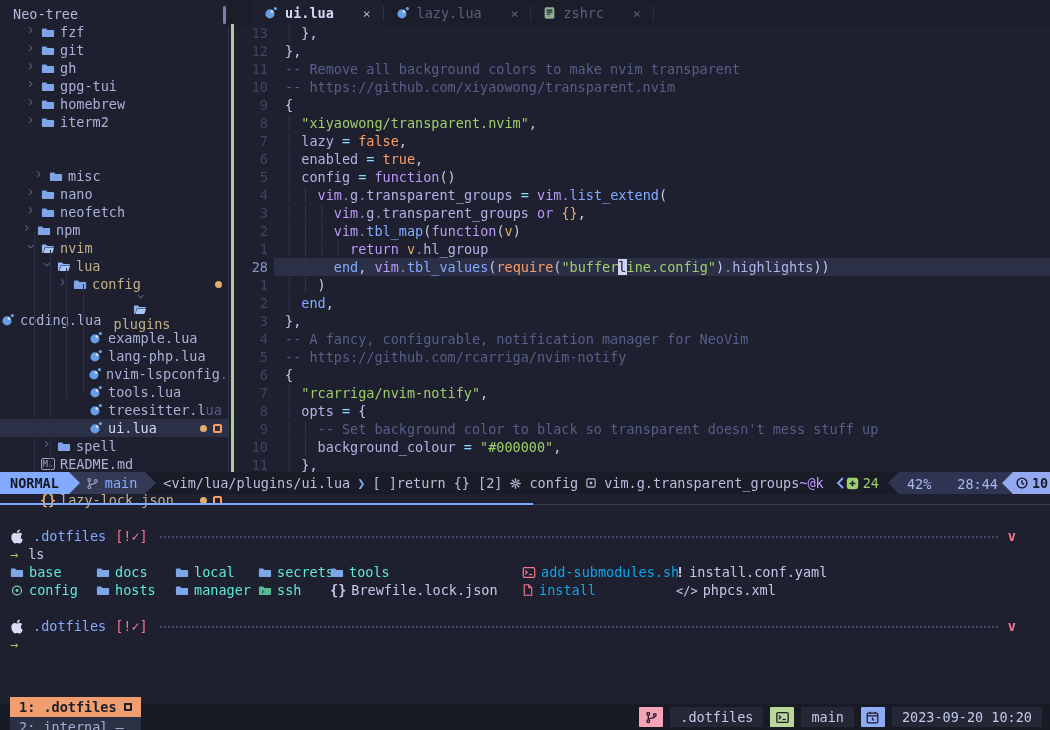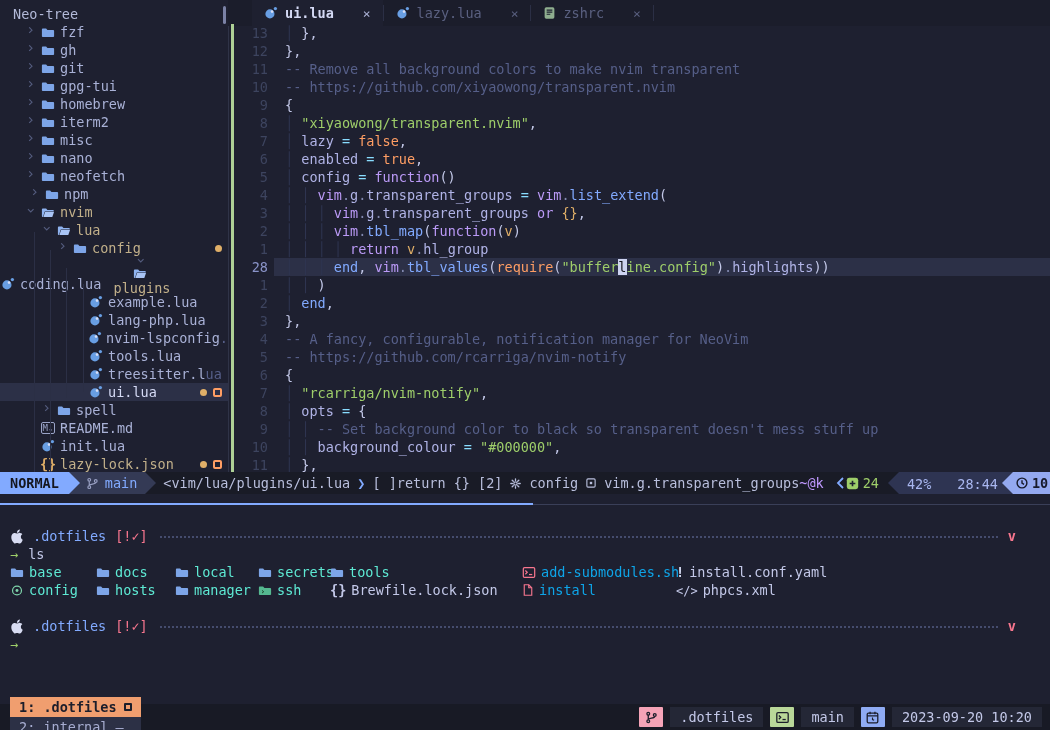--- a/index.html
+++ b/index.html
@@ -122,46 +122,46 @@
           <span class="chev">
             <svg width="10" height="10" viewBox="0 0 16 16">
               <path d="M3.5 1.5 8 6 3.5 10.5" fill="none" stroke="#545c7e" stroke-width="1.8" transform="translate(0,-1)"></path>
             </svg>
           </span>
           <span class="ticon">
             <svg width="14" height="13" viewBox="0 0 16 16">
               <path d="M1.5 3.2h4.2l1.6 1.8h7.2c.6 0 1 .4 1 1v6.6c0 .6-.4 1-1 1H1.5c-.6 0-1-.4-1-1V4.2c0-.6.4-1 1-1z" fill="#7da5e8"></path>
             </svg>
           </span>
+          <span class="tname">git</span>
+        </div>
+        <div class="titem" style="padding-left: 24px;">
+          <span class="chev">
+            <svg width="10" height="10" viewBox="0 0 16 16">
+              <path d="M3.5 1.5 8 6 3.5 10.5" fill="none" stroke="#545c7e" stroke-width="1.8" transform="translate(0,-1)"></path>
+            </svg>
+          </span>
+          <span class="ticon">
+            <svg width="14" height="13" viewBox="0 0 16 16">
+              <path d="M1.5 3.2h4.2l1.6 1.8h7.2c.6 0 1 .4 1 1v6.6c0 .6-.4 1-1 1H1.5c-.6 0-1-.4-1-1V4.2c0-.6.4-1 1-1z" fill="#7da5e8"></path>
+            </svg>
+          </span>
           <span class="tname">gh</span>
         </div>
         <div class="titem" style="padding-left: 24px;">
           <span class="chev">
             <svg width="10" height="10" viewBox="0 0 16 16">
               <path d="M3.5 1.5 8 6 3.5 10.5" fill="none" stroke="#545c7e" stroke-width="1.8" transform="translate(0,-1)"></path>
             </svg>
           </span>
           <span class="ticon">
             <svg width="14" height="13" viewBox="0 0 16 16">
               <path d="M1.5 3.2h4.2l1.6 1.8h7.2c.6 0 1 .4 1 1v6.6c0 .6-.4 1-1 1H1.5c-.6 0-1-.4-1-1V4.2c0-.6.4-1 1-1z" fill="#7da5e8"></path>
             </svg>
           </span>
-          <span class="tname">git</span>
-        </div>
-        <div class="titem" style="padding-left: 24px;">
-          <span class="chev">
-            <svg width="10" height="10" viewBox="0 0 16 16">
-              <path d="M3.5 1.5 8 6 3.5 10.5" fill="none" stroke="#545c7e" stroke-width="1.8" transform="translate(0,-1)"></path>
-            </svg>
-          </span>
-          <span class="ticon">
-            <svg width="14" height="13" viewBox="0 0 16 16">
-              <path d="M1.5 3.2h4.2l1.6 1.8h7.2c.6 0 1 .4 1 1v6.6c0 .6-.4 1-1 1H1.5c-.6 0-1-.4-1-1V4.2c0-.6.4-1 1-1z" fill="#7da5e8"></path>
-            </svg>
-          </span>
           <span class="tname">gpg-tui</span>
         </div>
         <div class="titem" style="padding-left: 24px;">
           <span class="chev">
             <svg width="10" height="10" viewBox="0 0 16 16">
               <path d="M3.5 1.5 8 6 3.5 10.5" fill="none" stroke="#545c7e" stroke-width="1.8" transform="translate(0,-1)"></path>
             </svg>
           </span>
           <span class="ticon">
             <svg width="14" height="13" viewBox="0 0 16 16">
@@ -176,21 +176,21 @@
               <path d="M3.5 1.5 8 6 3.5 10.5" fill="none" stroke="#545c7e" stroke-width="1.8" transform="translate(0,-1)"></path>
             </svg>
           </span>
           <span class="ticon">
             <svg width="14" height="13" viewBox="0 0 16 16">
               <path d="M1.5 3.2h4.2l1.6 1.8h7.2c.6 0 1 .4 1 1v6.6c0 .6-.4 1-1 1H1.5c-.6 0-1-.4-1-1V4.2c0-.6.4-1 1-1z" fill="#7da5e8"></path>
             </svg>
           </span>
           <span class="tname">iterm2</span>
         </div>
-        <div class="titem" style="padding-left: 24px;">
+        <div class="titem" style="padding-left: 32px; margin-top: 36px;">
           <span class="chev">
             <svg width="10" height="10" viewBox="0 0 16 16">
               <path d="M3.5 1.5 8 6 3.5 10.5" fill="none" stroke="#545c7e" stroke-width="1.8" transform="translate(0,-1)"></path>
             </svg>
           </span>
           <span class="ticon">
             <svg width="14" height="13" viewBox="0 0 16 16">
               <path d="M1.5 3.2h4.2l1.6 1.8h7.2c.6 0 1 .4 1 1v6.6c0 .6-.4 1-1 1H1.5c-.6 0-1-.4-1-1V4.2c0-.6.4-1 1-1z" fill="#7da5e8"></path>
             </svg>
           </span>
@@ -215,21 +215,21 @@
               <path d="M3.5 1.5 8 6 3.5 10.5" fill="none" stroke="#545c7e" stroke-width="1.8" transform="translate(0,-1)"></path>
             </svg>
           </span>
           <span class="ticon">
             <svg width="14" height="13" viewBox="0 0 16 16">
               <path d="M1.5 3.2h4.2l1.6 1.8h7.2c.6 0 1 .4 1 1v6.6c0 .6-.4 1-1 1H1.5c-.6 0-1-.4-1-1V4.2c0-.6.4-1 1-1z" fill="#7da5e8"></path>
             </svg>
           </span>
           <span class="tname">neofetch</span>
         </div>
-        <div class="titem" style="padding-left: 28px;">
+        <div class="titem" style="padding-left: 20px;">
           <span class="chev">
             <svg width="10" height="10" viewBox="0 0 16 16">
               <path d="M3.5 1.5 8 6 3.5 10.5" fill="none" stroke="#545c7e" stroke-width="1.8" transform="translate(0,-1)"></path>
             </svg>
           </span>
           <span class="ticon">
             <svg width="14" height="13" viewBox="0 0 16 16">
               <path d="M1.5 3.2h4.2l1.6 1.8h7.2c.6 0 1 .4 1 1v6.6c0 .6-.4 1-1 1H1.5c-.6 0-1-.4-1-1V4.2c0-.6.4-1 1-1z" fill="#7da5e8"></path>
             </svg>
           </span>

